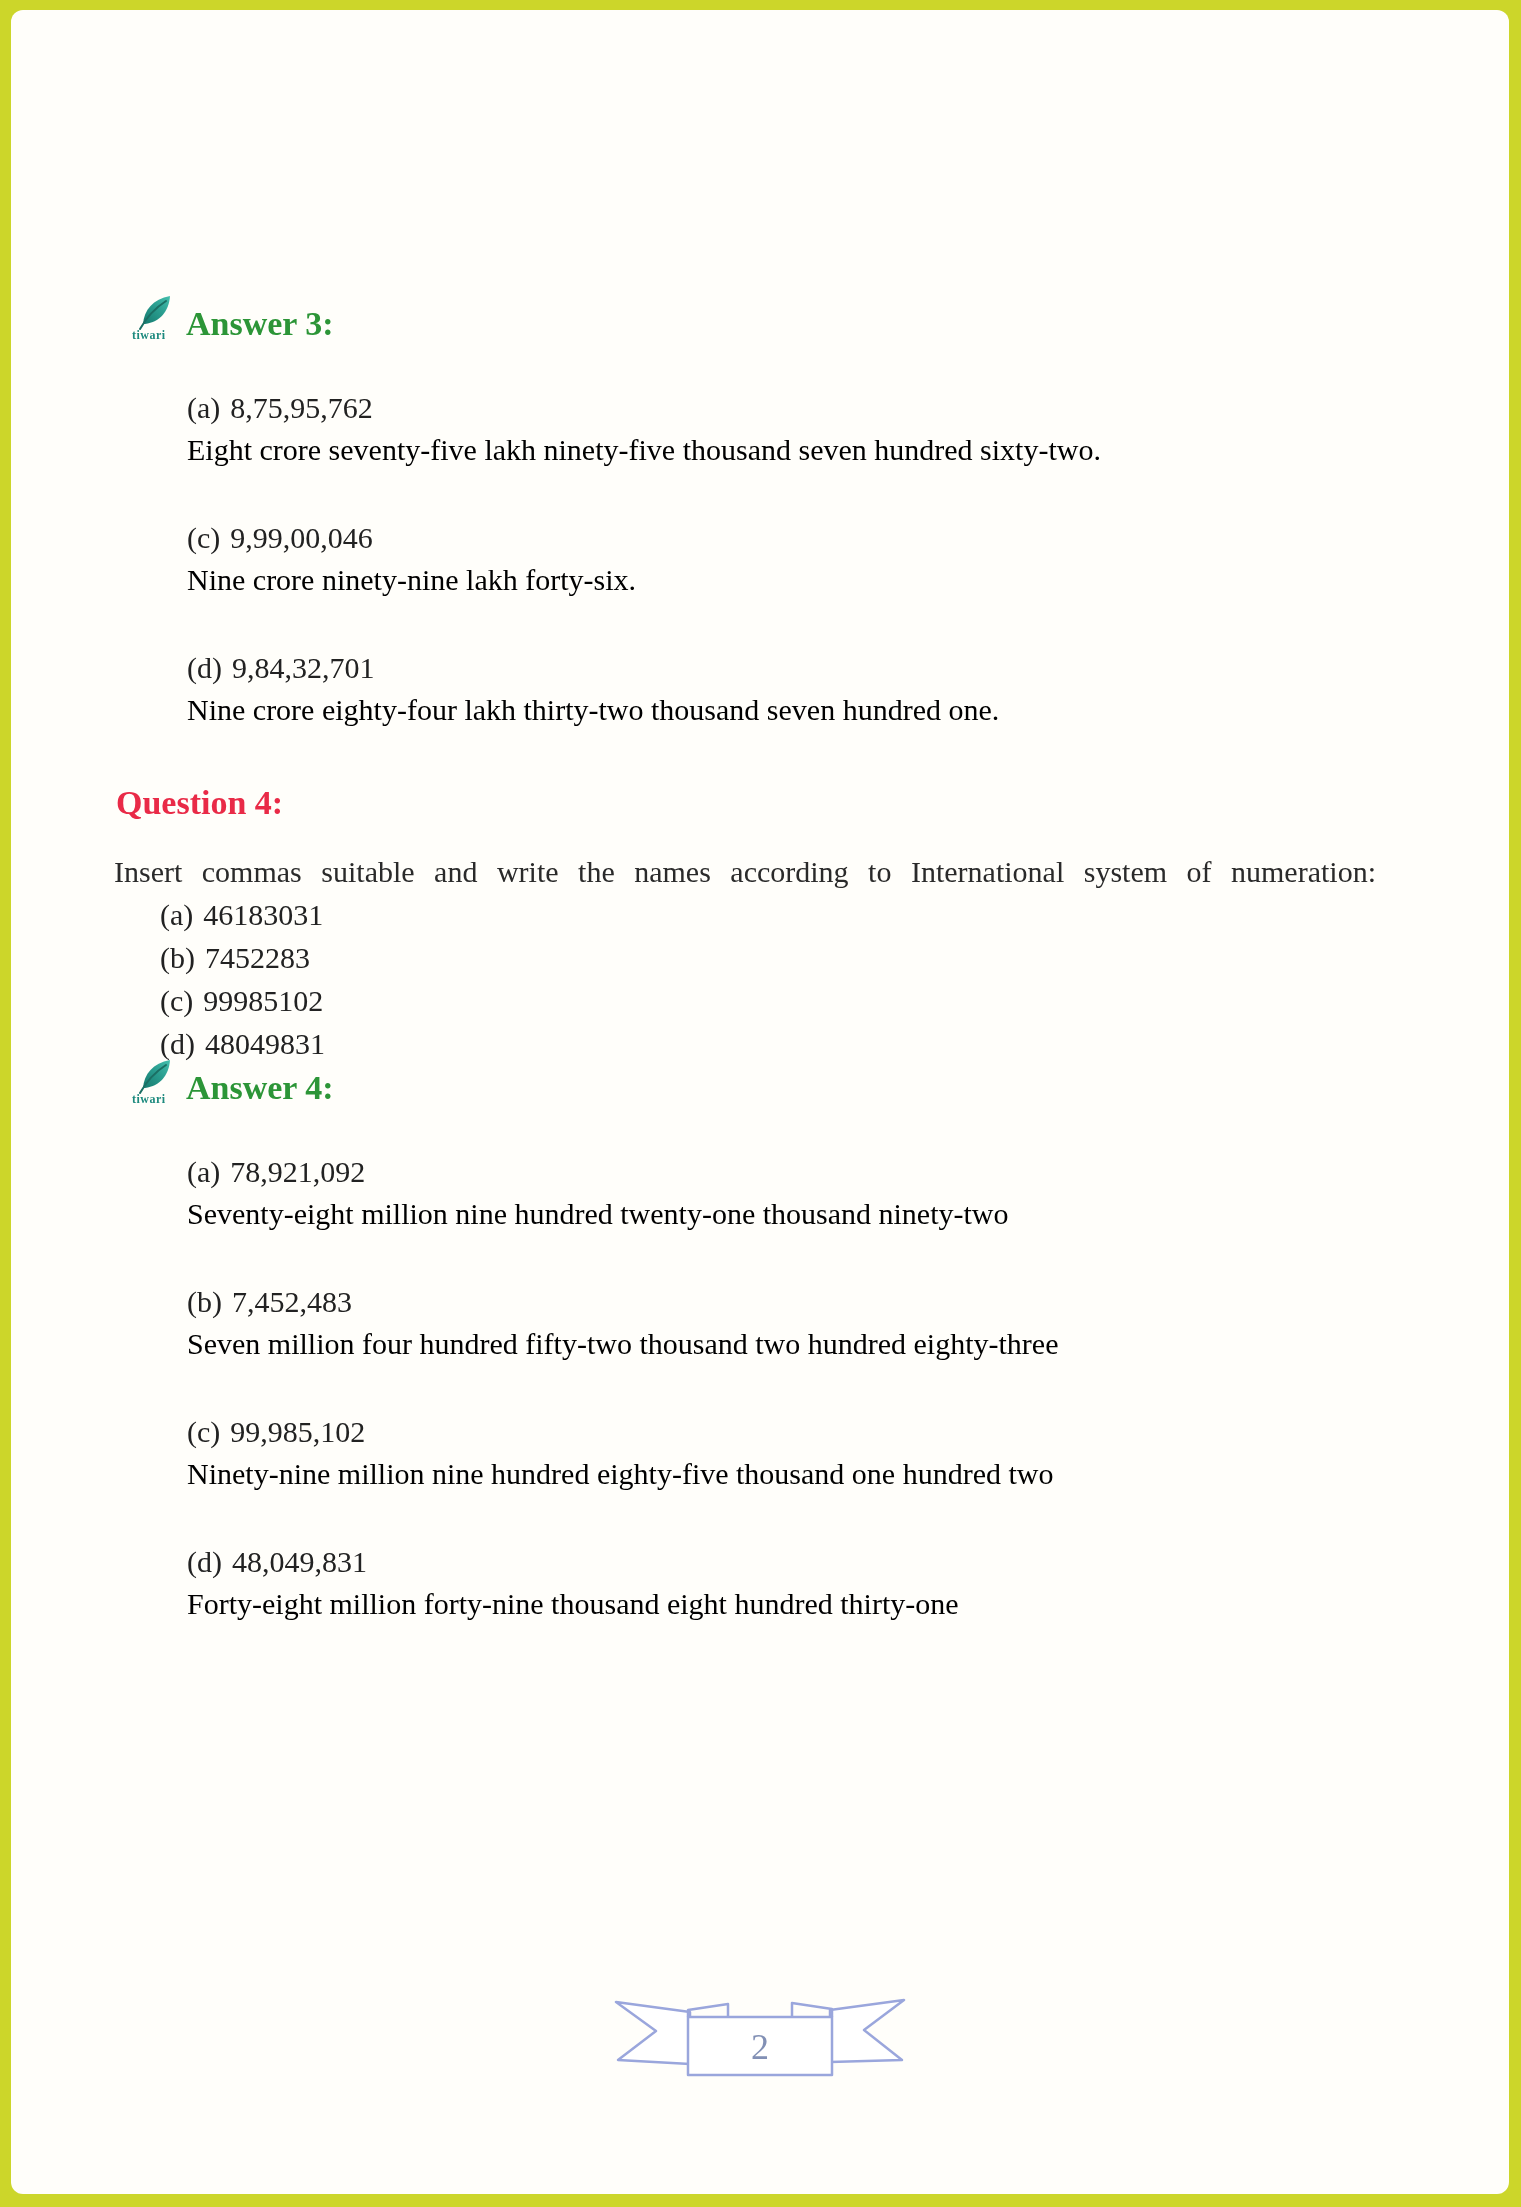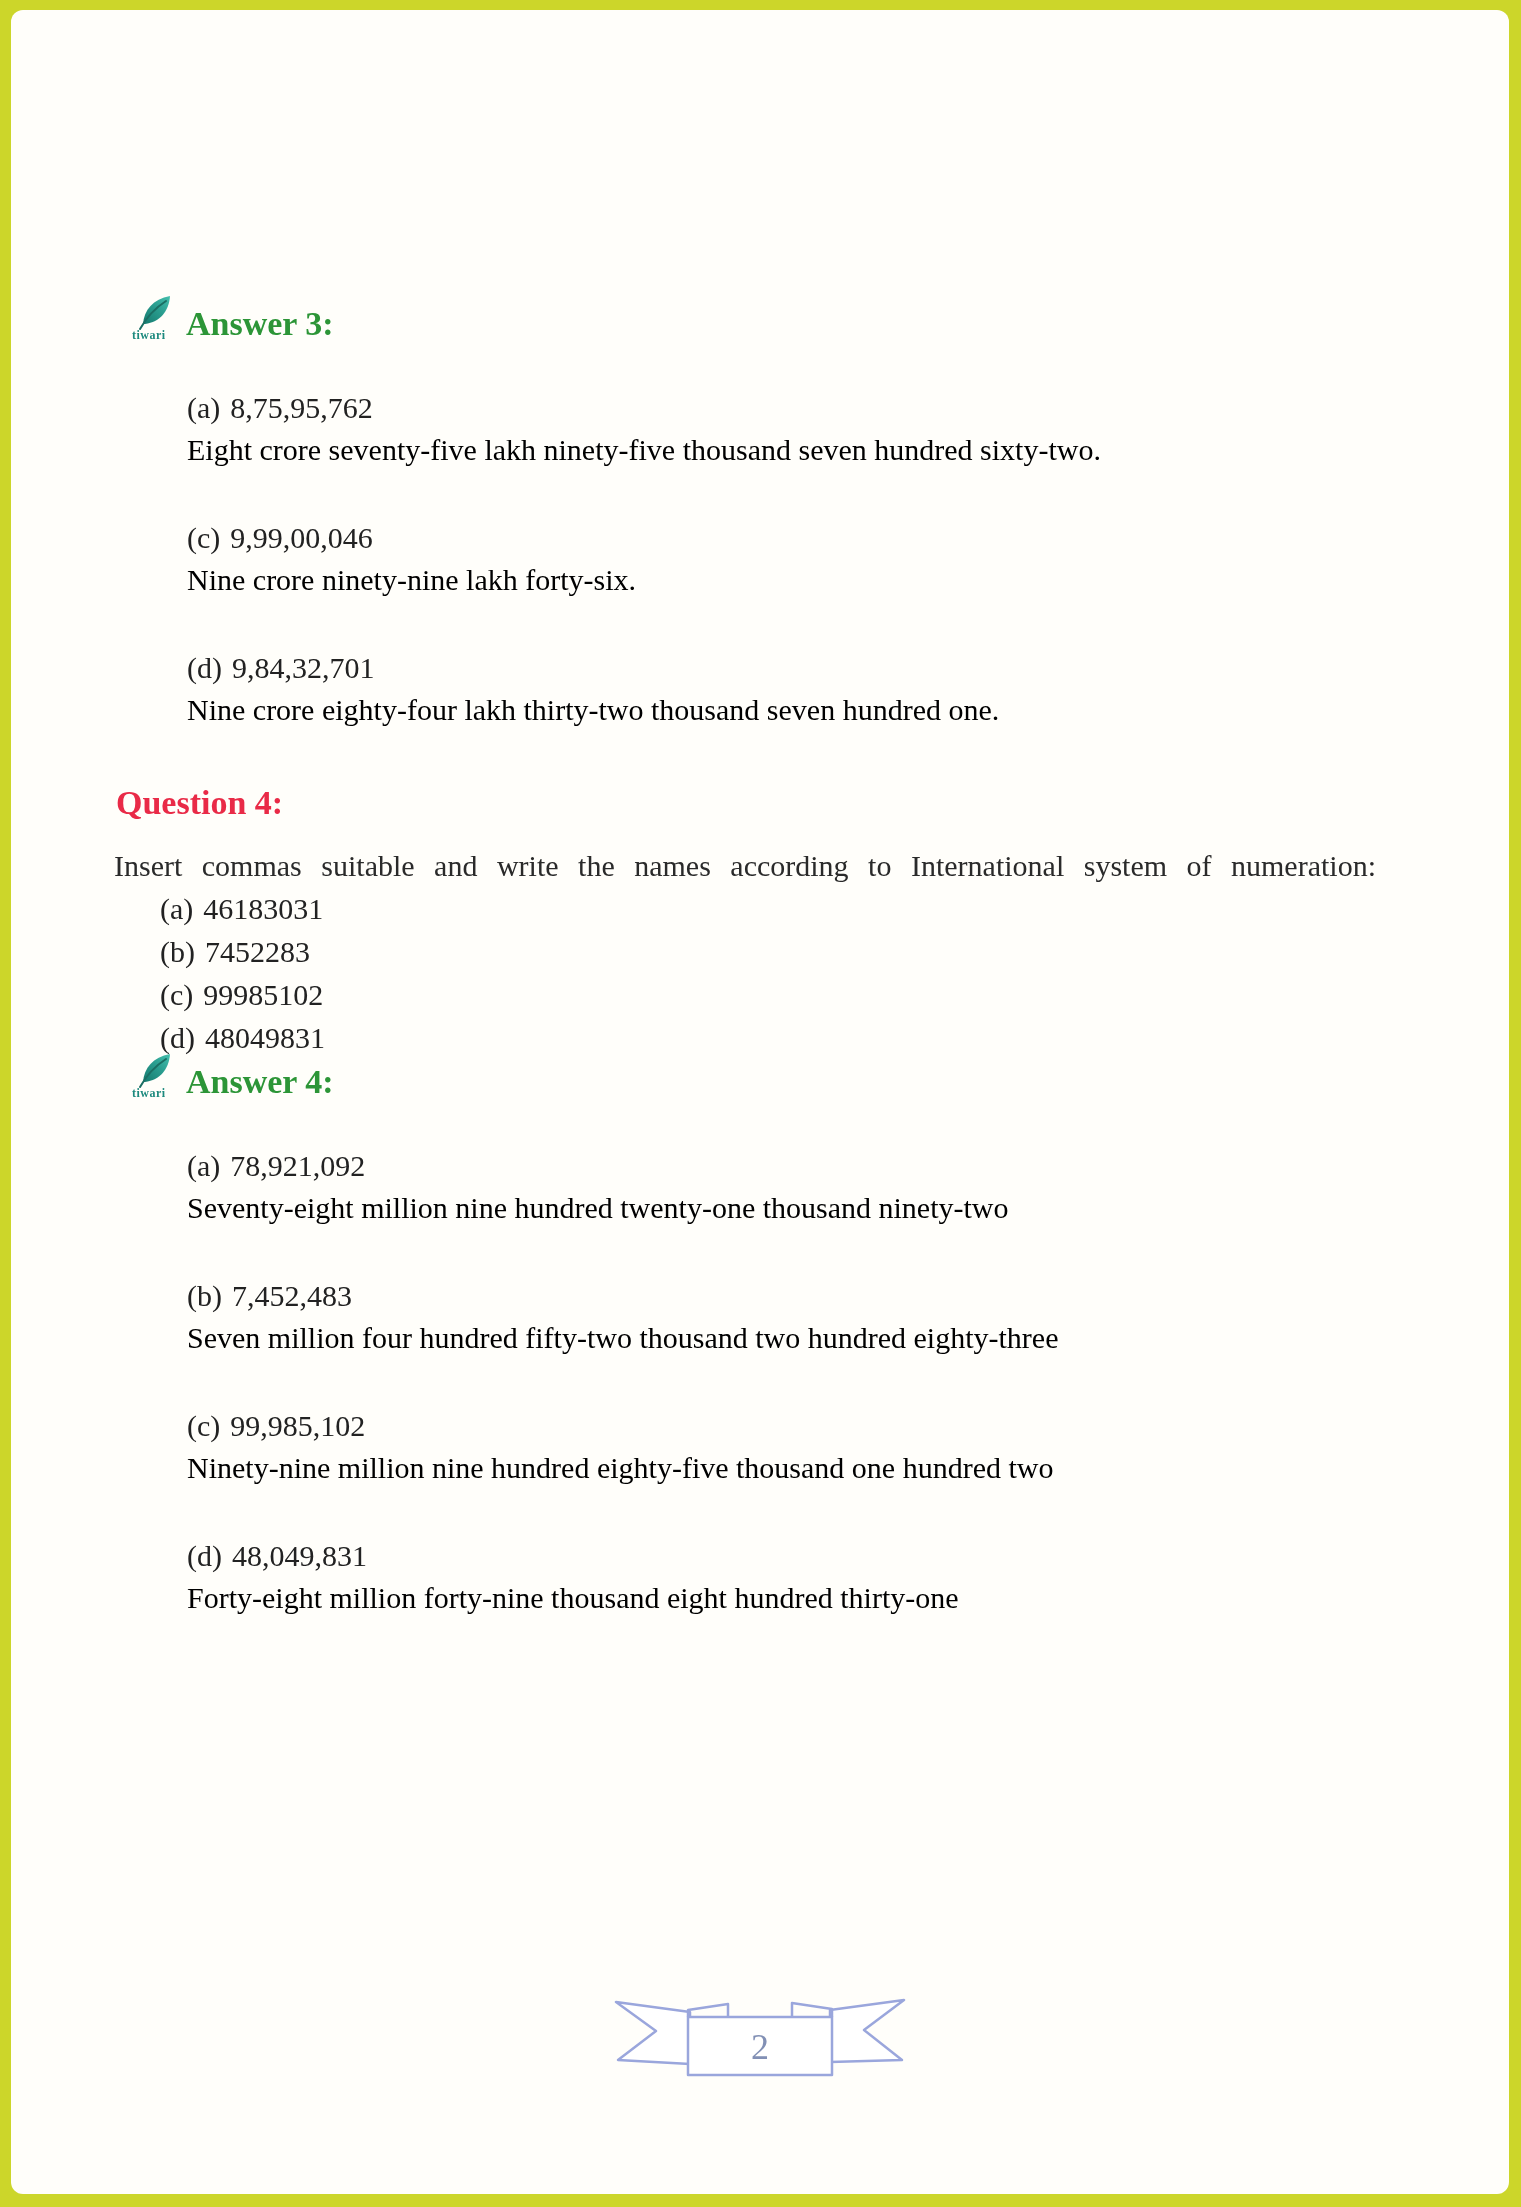--- a/index.html
+++ b/index.html
@@ -55,21 +55,21 @@
   }
   
   .question-heading {
     margin: 52px 0 0 2px;
     font-size: 34px; font-weight: bold;
     color: #e92a47;
     line-height: 40px;
     height: 40px;
   }
   .question-body {
-    margin-top: 22px;
+    margin-top: 28px;
     line-height: 42px;
     text-align: justify;
     word-spacing: 12px;
     color: #2a2a2a;
   }
   .answer-items { margin-top: 14px; }
   .answer-item {
     padding-left: 73px;
     line-height: 42px;
     margin-bottom: 46px;

